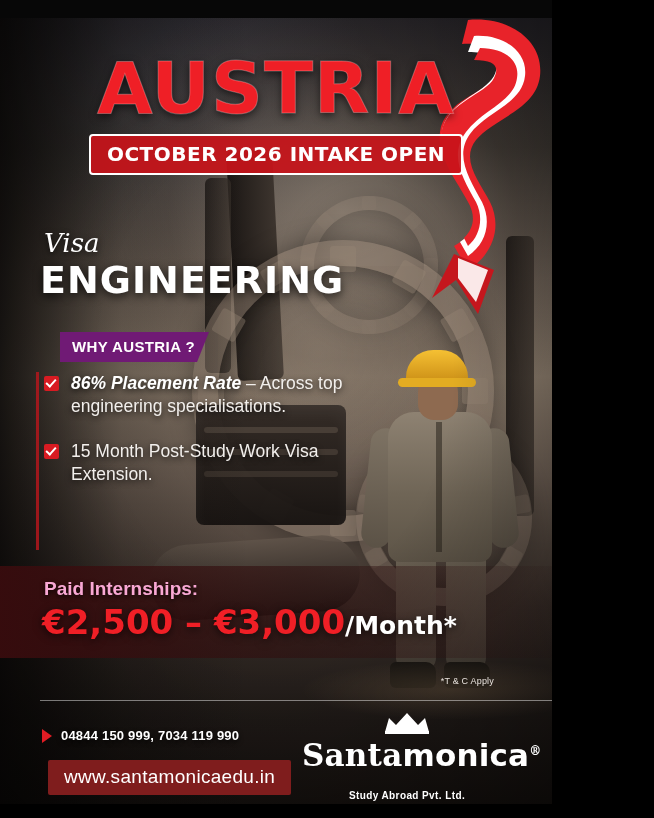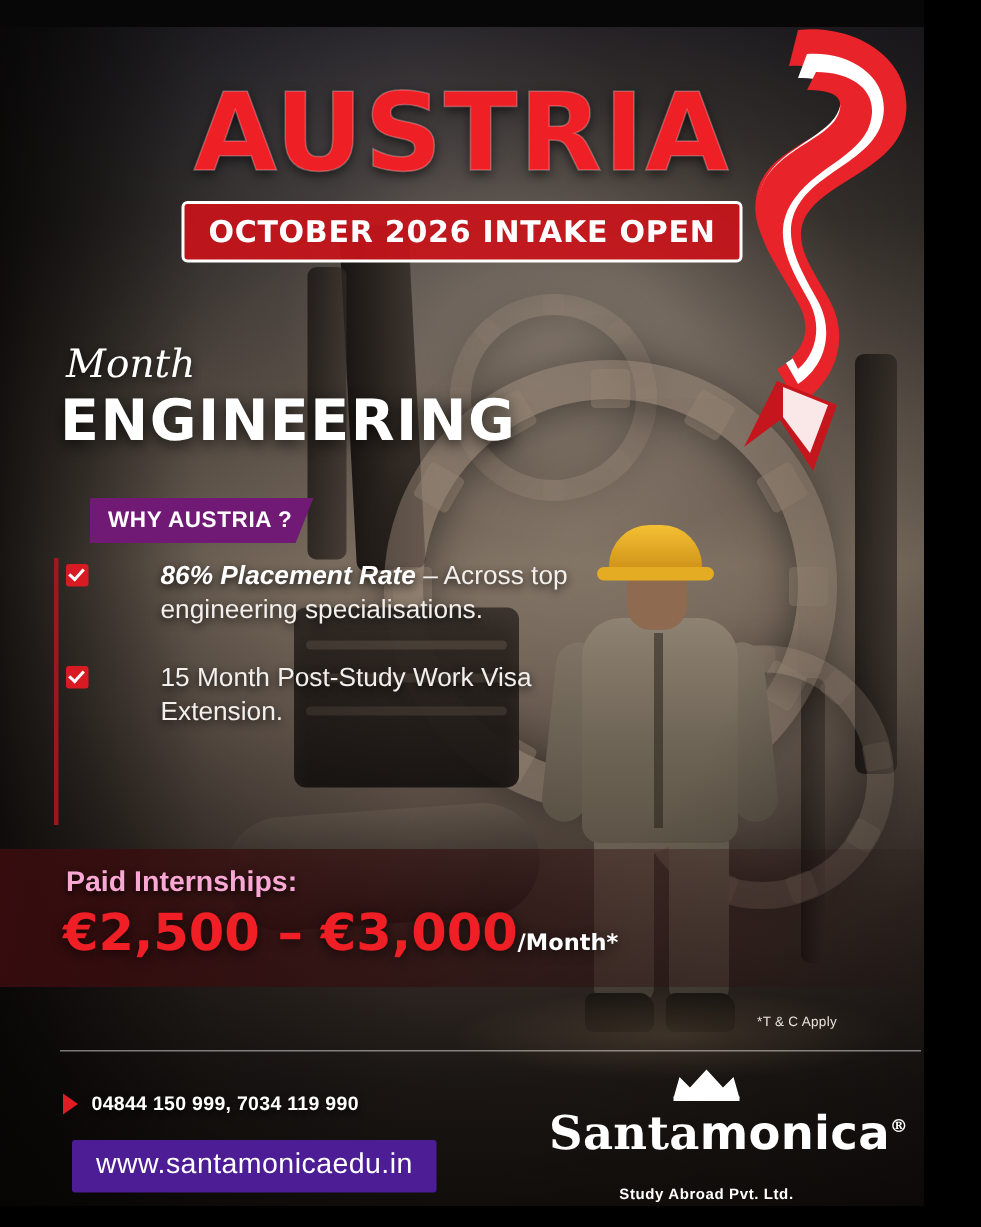--- a/index.html
+++ b/index.html
@@ -8,21 +8,21 @@
     background: #000;
   }
   body {
     width: 654px;
     height: 818px;
     overflow: hidden;
     font-family: "Liberation Sans", sans-serif;
   }
   .poster {
     position: relative;
-    width: 616px;
+    width: 552px;
     height: 818px;
     overflow: hidden;
     background: #1a1614;
   }
   
   .bg {
     position: absolute;
     inset: 0;
     background:
       radial-gradient(ellipse 70% 40% at 62% 26%, rgba(168,154,140,0.55) 0%, rgba(90,78,70,0.25) 45%, rgba(0,0,0,0) 72%),
@@ -203,21 +203,21 @@
     background:#701a75;
     color:#fff;
     font-weight:700;
     font-size:15px;
     letter-spacing:.4px;
     padding:6px 14px 7px 12px;
     clip-path: polygon(0 0, 100% 0, 92% 100%, 0 100%);
     margin-left: 16px;
   }
   .points { position:absolute; left:44px; top:372px; width:350px; }
-  .point { display:flex; align-items:flex-start; margin-bottom:22px;gap:36px; }
+  .point { display:flex; align-items:flex-start; margin-bottom:22px; }
   .tick {
     flex: 0 0 auto;
     width:15px; height:15px;
     background:#d81b22;
     border-radius:2px;
     margin-top:4px;
     margin-right:12px;
     position:relative;
   }
   .tick:after {
@@ -256,21 +256,21 @@
     position:absolute; left:42px; top:602px;
     font-family:"DejaVu Sans", sans-serif;
     font-weight:900;
     font-size:34px;
     color:#f01f26;
     text-shadow:0 2px 8px rgba(0,0,0,.65);
     white-space:nowrap;
   }
   .band-amount .per {
     color:#ffffff;
-    font-size:15px;
+    font-size:25px;
     font-weight:700;
   }
   .tc {
     position:absolute; right:58px; top:676px;
     color:#e8e2dd; font-size:9px; letter-spacing:.2px;
   }
   
   .divider {
     position:absolute; left:40px; top:700px; width:574px; height:1px;
     background:rgba(255,255,255,.45);
@@ -282,21 +282,21 @@
     border-top:7px solid transparent;
     border-bottom:7px solid transparent;
     margin-right:9px;
   }
   .phone {
     color:#fff; font-size:13px; font-weight:600; letter-spacing:.2px;
     text-shadow:0 2px 5px rgba(0,0,0,.8);
   }
   .url-bar {
     position:absolute; left:48px; top:760px;
-    background:#4c1d95;
+    background:#7f1d1d;
     color:#fff;
     font-size:19px;
     padding:6px 16px 7px;
     letter-spacing:.3px;
     border-radius:2px;
   }
   .brand { position:absolute; right:40px; top:712px; width:210px; text-align:center; }
   .crown { margin:0 auto 2px; width:48px; height:22px; }
   .brand-name {
     color:#fff;
@@ -396,21 +396,21 @@
     <path d="M82,34 C106,34 122,46 119,64 C116,88 84,96 68,118 C50,142 66,166 78,188 C86,204 82,222 70,232 L66,224 C76,214 78,202 70,188 C56,162 38,142 44,116 C50,88 88,80 96,64 C102,52 96,46 76,46 Z" fill="#e8232a"></path>
     <path d="M56,240 L96,256 L80,300 L58,266 L34,284 Z" fill="#c5161d"></path>
     <path d="M60,244 L90,256 L78,288 L60,264 Z" fill="#ffffff" opacity="0.9"></path>
   </svg>
 
   <div class="headline-wrap">
     <h1 class="austria">AUSTRIA</h1>
     <div class="intake-bar">OCTOBER 2026 INTAKE OPEN</div>
   </div>
 
-  <div class="study">Month</div>
+  <div class="study">Visa</div>
   <div class="engineering">ENGINEERING</div>
 
   <div class="why-tag">WHY AUSTRIA ?</div>
   <div class="red-rail"></div>
 
   <div class="points">
 
     <div class="point">
       <span class="tick"></span>
       <span class="ptext"><span class="em">86% Placement Rate</span><span> – Across top engineering specialisations.</span></span>

